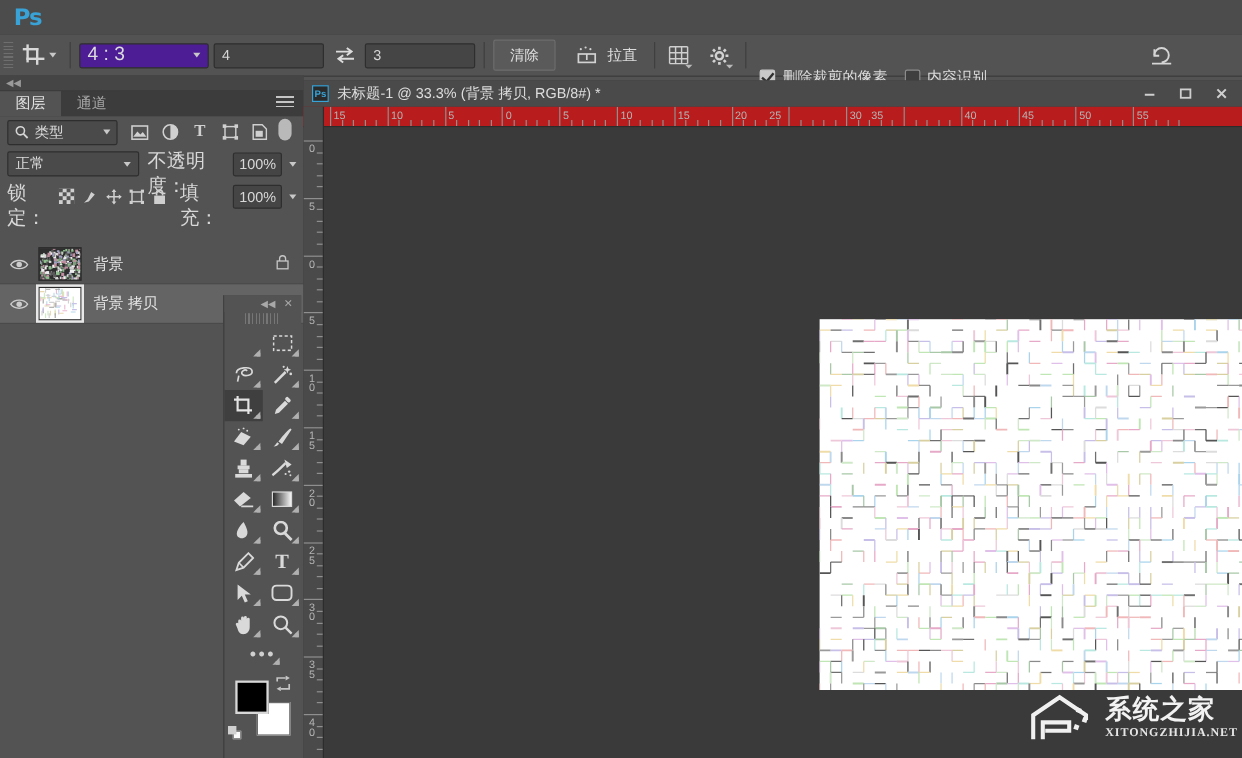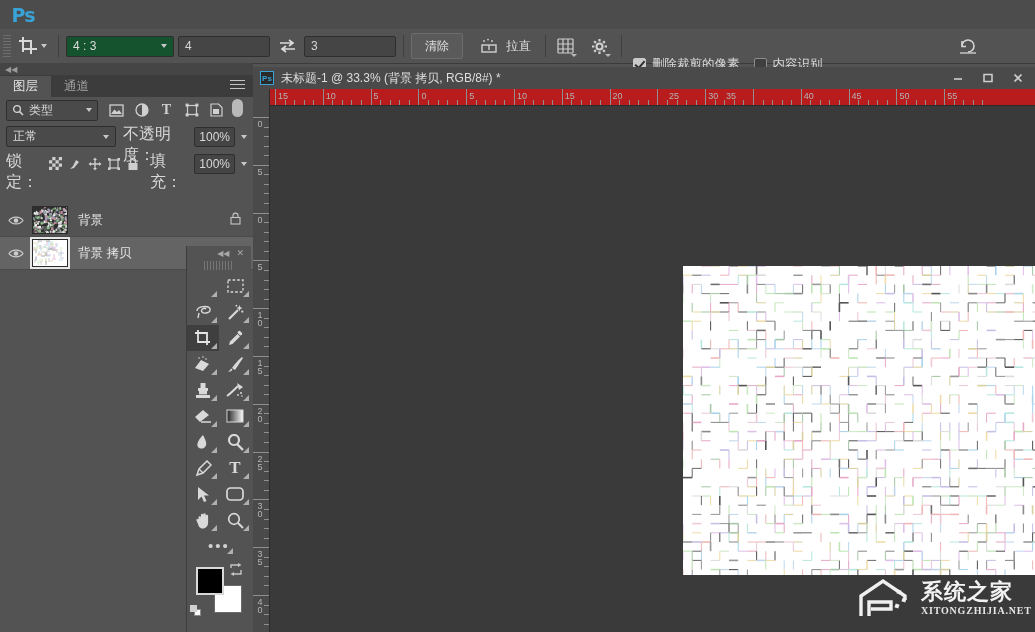--- a/index.html
+++ b/index.html
@@ -53,23 +53,23 @@
   }
   .crop-glyph i{position:absolute;}
   .crop-glyph i.a{left:0;top:3px;width:13px;height:2px;background:#d8d8d8;}
   .crop-glyph i.b{left:11px;top:3px;width:2px;height:14px;background:#d8d8d8;}
   .caret{
     width:0;height:0;border-left:3.5px solid transparent;border-right:3.5px solid transparent;
     border-top:4px solid #c8c8c8;display:inline-block;
   }
   .vsep{width:1px;height:22px;background:#3f3f3f;margin:0 7px;}
   .ps-select{
-    height:21px;min-width:100px;background:#14532d;border:1px solid #2e2e2e;
+    height:21px;min-width:100px;background:#4c1d95;border:1px solid #2e2e2e;
     border-radius:2px;display:flex;align-items:center;justify-content:space-between;
-    padding:0 6px;color:#dcdcdc;font-size:12px;box-sizing:border-box;
+    padding:0 6px;color:#dcdcdc;font-size:16px;box-sizing:border-box;
   }
   .ps-input{
     height:21px;width:92px;background:#454545;border:1px solid #2e2e2e;border-radius:2px;
     color:#d6d6d6;font-size:12px;line-height:19px;padding:0 6px;box-sizing:border-box;
     outline:none;font-family:"Liberation Sans",sans-serif;
   }
   .swap-icon{width:22px;height:22px;display:flex;align-items:center;justify-content:center;
     color:#dcdcdc;font-size:15px;margin:0 6px;}
   .btn-flat{
     height:22px;padding:12px 13px;background:#5a5a5a;border:1px solid #6d6d6d;border-radius:2px;
@@ -1075,21 +1075,21 @@
         <div class="rtick" style="left: 327.92px; top: 11px; width: 1px; height: 5px;"></div>
         <div class="rtick" style="left: 337.48px; top: 11px; width: 1px; height: 5px;"></div>
         <div class="rtick" style="left: 347.04px; top: 11px; width: 1px; height: 5px;"></div>
         <div class="rtick" style="left: 356.6px; top: 0px; width: 1px; height: 16px;"></div>
         <div class="rlabel" style="left: 359.6px; top: 2px;">20</div>
         <div class="rtick" style="left: 366.16px; top: 11px; width: 1px; height: 5px;"></div>
         <div class="rtick" style="left: 375.72px; top: 11px; width: 1px; height: 5px;"></div>
         <div class="rtick" style="left: 385.28px; top: 11px; width: 1px; height: 5px;"></div>
         <div class="rtick" style="left: 394.84px; top: 11px; width: 1px; height: 5px;"></div>
         <div class="rtick" style="left: 404.4px; top: 0px; width: 1px; height: 16px;"></div>
-        <div class="rlabel" style="left: 416px; top: 2px;">25</div>
+        <div class="rlabel" style="left: 388px; top: 2px;">25</div>
         <div class="rtick" style="left: 413.96px; top: 11px; width: 1px; height: 5px;"></div>
         <div class="rtick" style="left: 423.52px; top: 11px; width: 1px; height: 5px;"></div>
         <div class="rtick" style="left: 433.08px; top: 11px; width: 1px; height: 5px;"></div>
         <div class="rtick" style="left: 442.64px; top: 11px; width: 1px; height: 5px;"></div>
         <div class="rtick" style="left: 452.2px; top: 0px; width: 1px; height: 16px;"></div>
         <div class="rlabel" style="left: 455.2px; top: 2px;">30</div>
         <div class="rtick" style="left: 461.76px; top: 11px; width: 1px; height: 5px;"></div>
         <div class="rtick" style="left: 471.32px; top: 11px; width: 1px; height: 5px;"></div>
         <div class="rtick" style="left: 480.88px; top: 11px; width: 1px; height: 5px;"></div>
         <div class="rtick" style="left: 490.44px; top: 11px; width: 1px; height: 5px;"></div>

